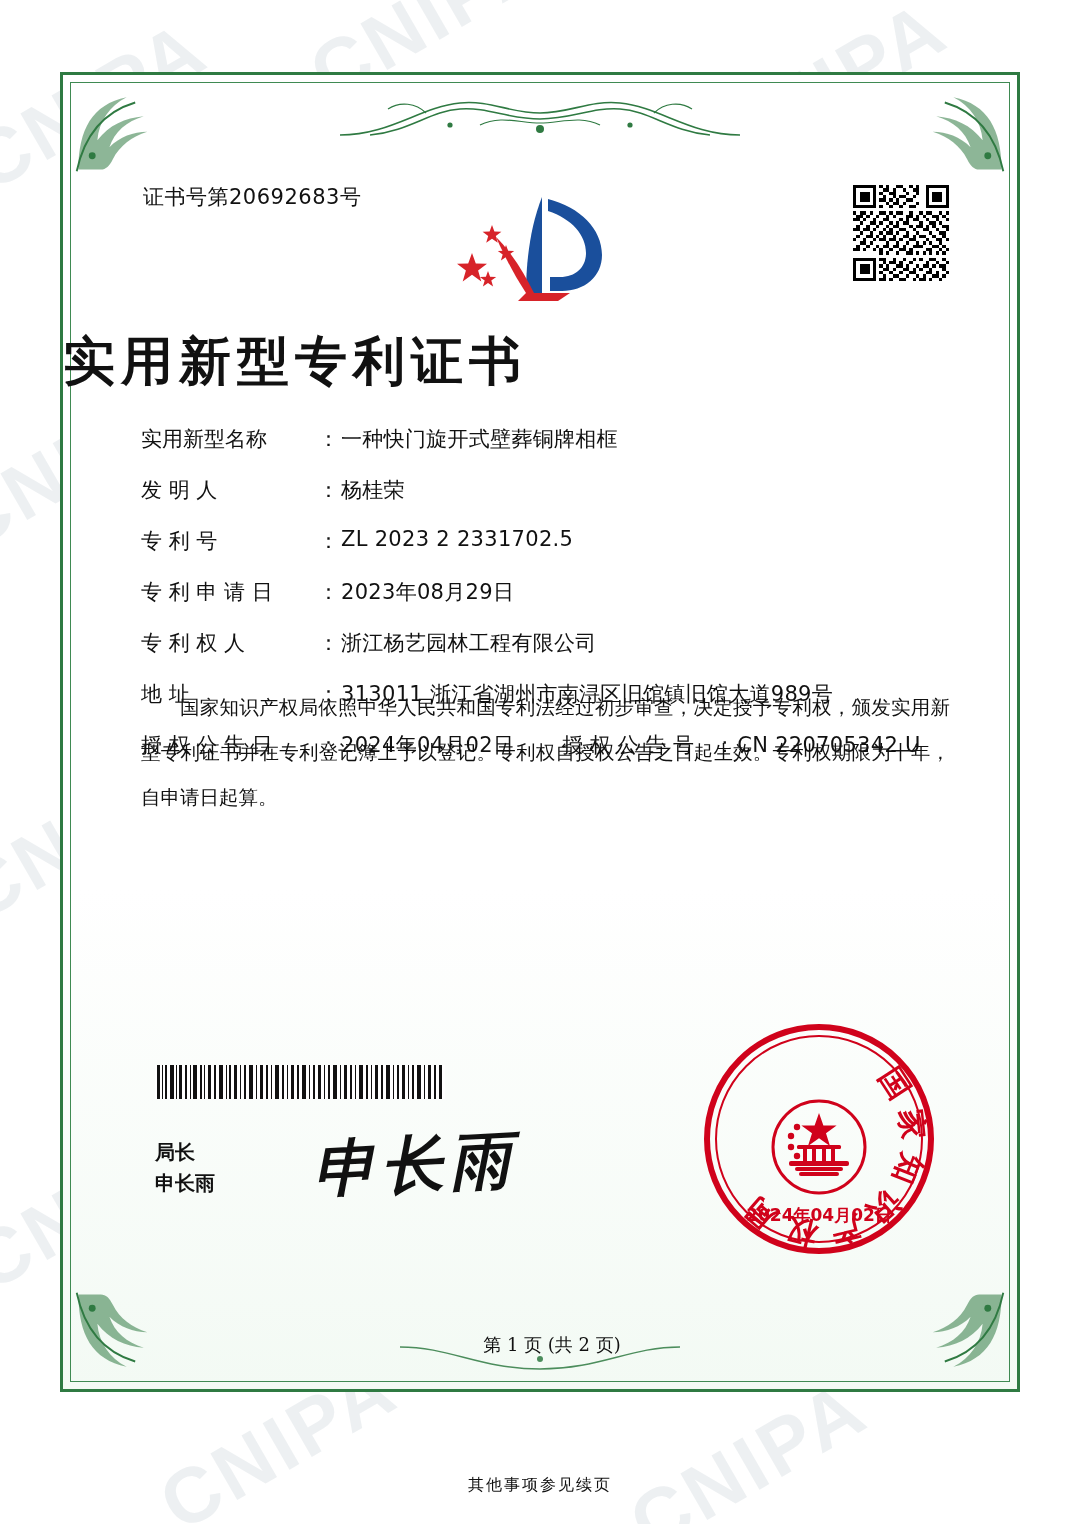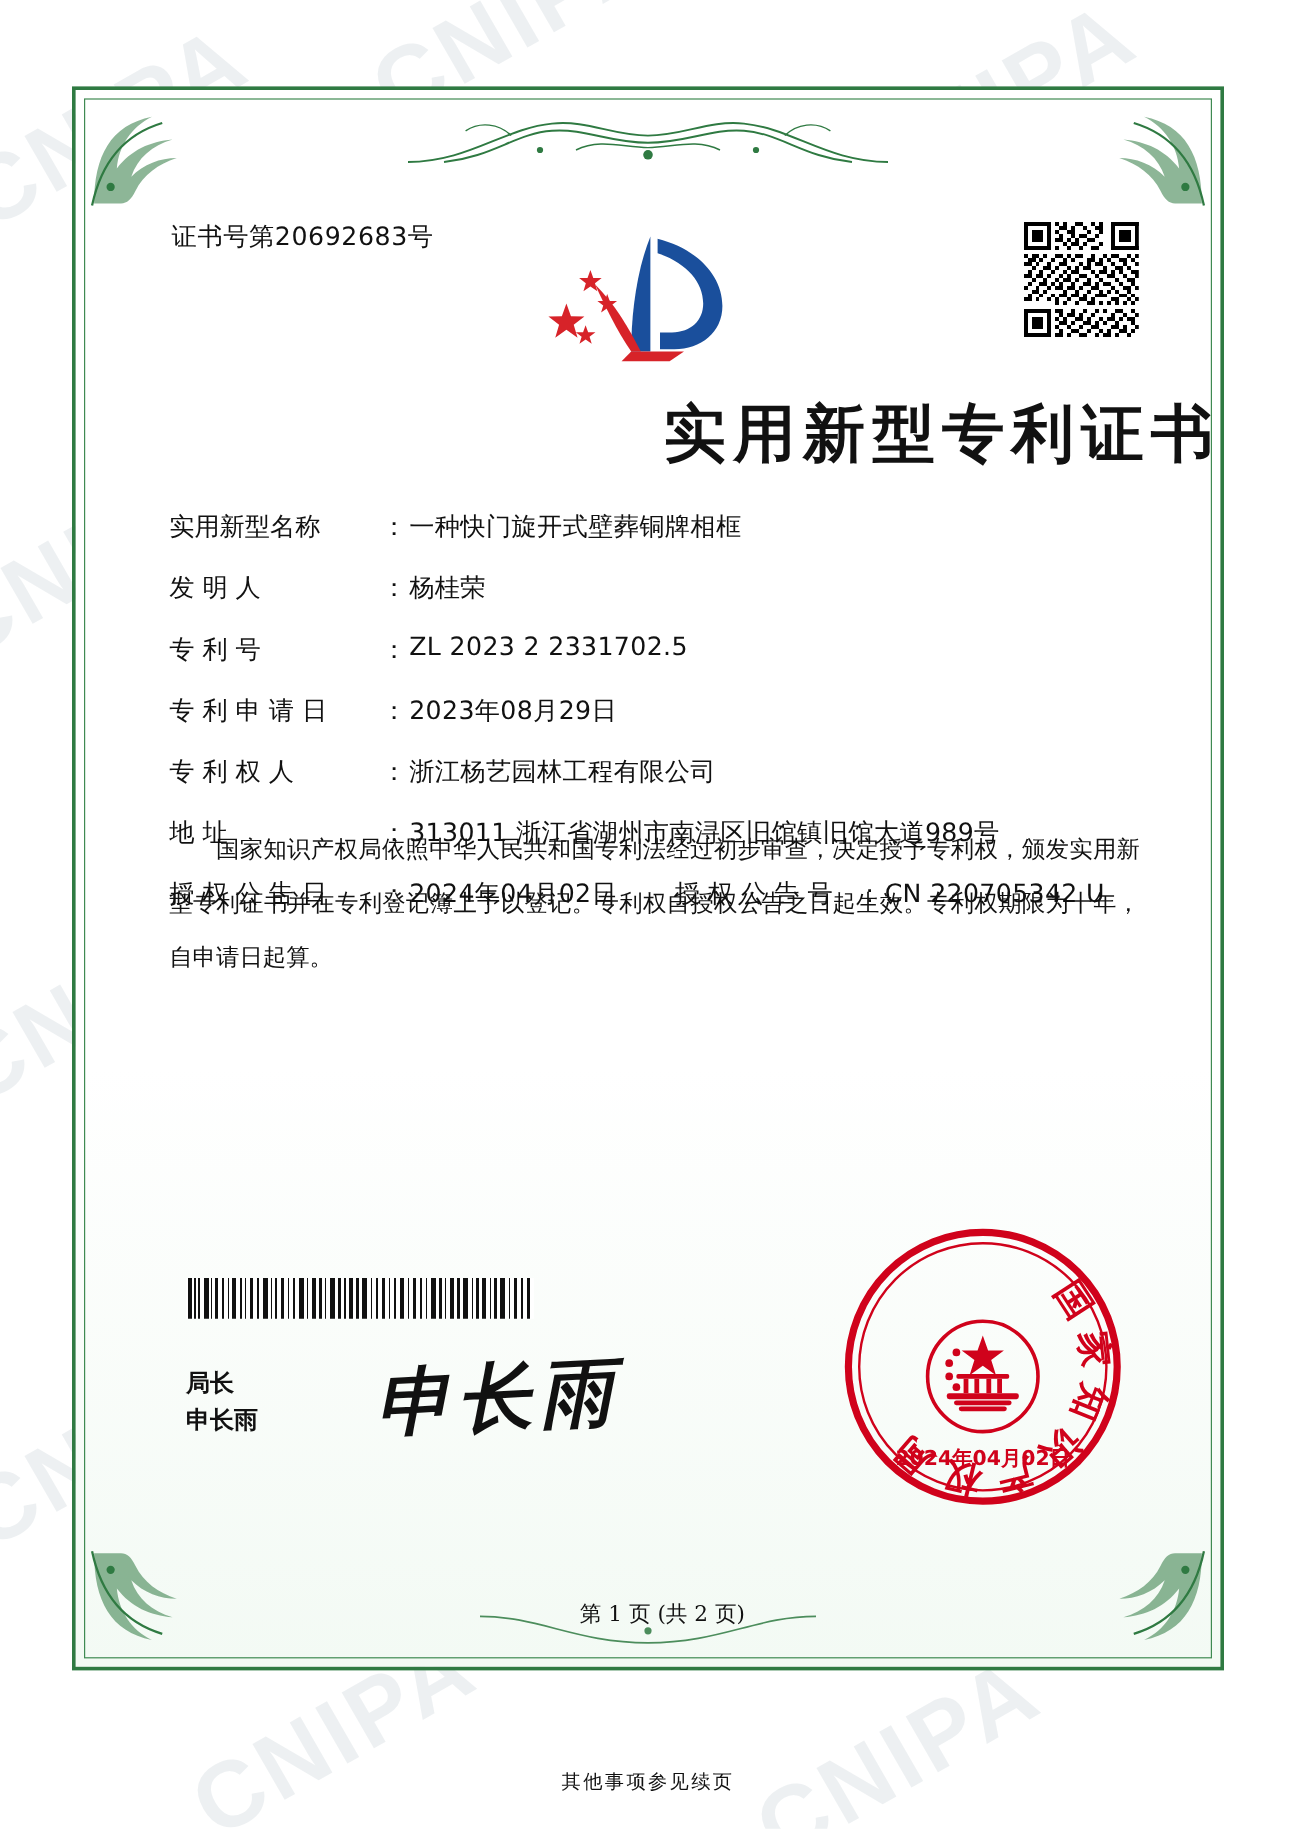--- a/index.html
+++ b/index.html
@@ -130,21 +130,21 @@
     padding: 4px;
     box-sizing: border-box;
   }
   .qr svg { width: 100%; height: 100%; display: block; }
 
   .cert-title {
     position: absolute;
     left: 0;
     right: 0;
     top: 252px;
-    text-align: right;
+    text-align: left;
     font-family: "DejaVu Sans", sans-serif;
     font-weight: 700;
     font-size: 52px;
     letter-spacing: 6px;
     color: #111;
   }
 
   .fields {
     position: absolute;
     left: 78px;

